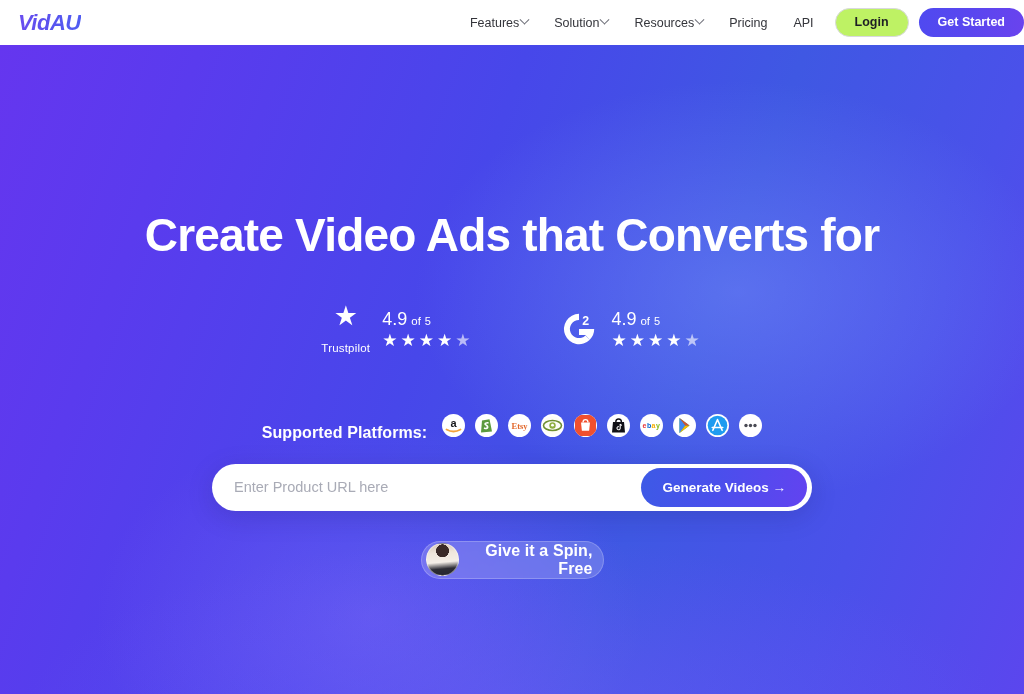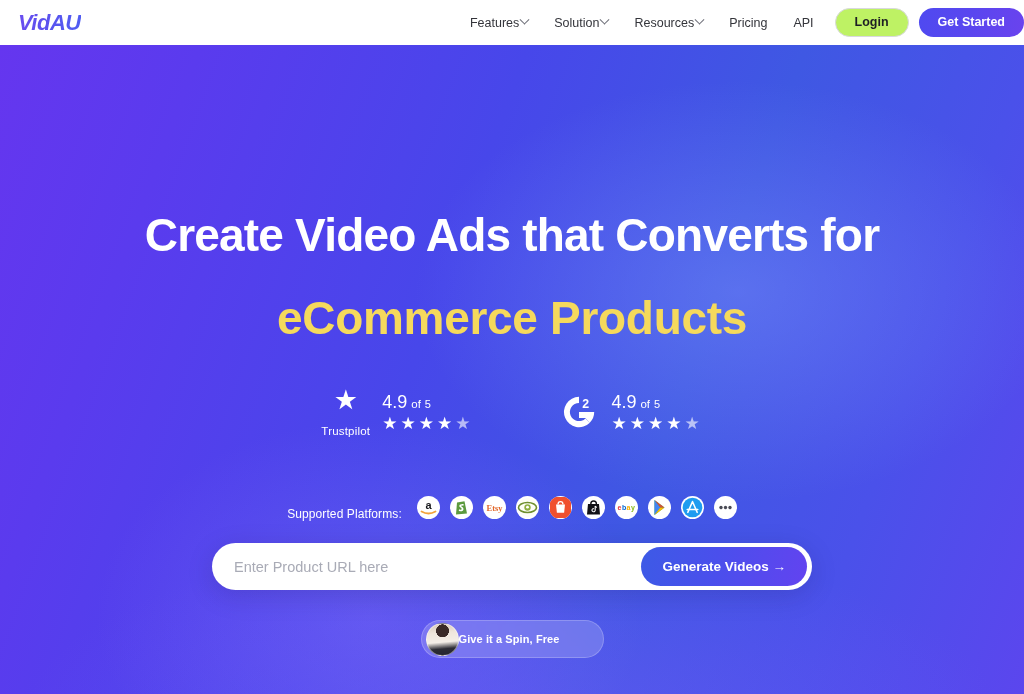--- a/index.html
+++ b/index.html
@@ -169,22 +169,22 @@
   
   .platforms {
     display:flex;
     align-items:center;
     justify-content:center;
     gap:10px;
     margin-top:56px;
   }
   .platforms-label {
     color:#ffffff;
-    font-size:12px;
-    font-weight:normal;
+    font-size:16px;
+    font-weight:bold;
     margin-right:5px;
     letter-spacing:0.1px;
     margin-top:14px;
   }
   .chip {
     width:23px; height:23px;
     border-radius:50%;
     background:#fff;
     display:flex;
     align-items:center;
@@ -252,23 +252,23 @@
     border-radius:50%;
     flex:0 0 auto;
     overflow:hidden;
     border:1.5px solid rgba(255,255,255,0.45);
     background:
       radial-gradient(circle at 50% 22%, #3a2a28 0 22%, rgba(58,42,40,0) 23%),
       linear-gradient(175deg,#d8c7b6 0%,#efe6dc 30%,#f4eee7 58%,#2c2c34 78%,#242430 100%);
   }
   .spin-label {
     flex:1;
-    text-align:left;
+    text-align:right;
     color:#ffffff;
-    font-size:11px;
+    font-size:16px;
     font-weight:bold;
     padding-right:10px;
     letter-spacing:0.1px;
   }
 </style>
 </head>
 <body>
 
 <div class="header">
   <div class="logo">VidAU</div>
@@ -295,21 +295,20 @@
     <button class="btn-login">Login</button>
     <button class="btn-getstarted">Get Started</button>
   </nav>
 </div>
 
 <div class="hero">
   <div class="hero-inner">
 
     <h1 class="headline">
       <span>Create Video Ads that Converts for</span>
-      <span class="accent">eCommerce Products</span>
     </h1>
 
     <div class="ratings">
 
       <div class="rating-group">
         <div class="brand-mark">
           <span class="tp-star">★</span>
           <span class="tp-name">Trustpilot</span>
         </div>
         <div class="score-block">

